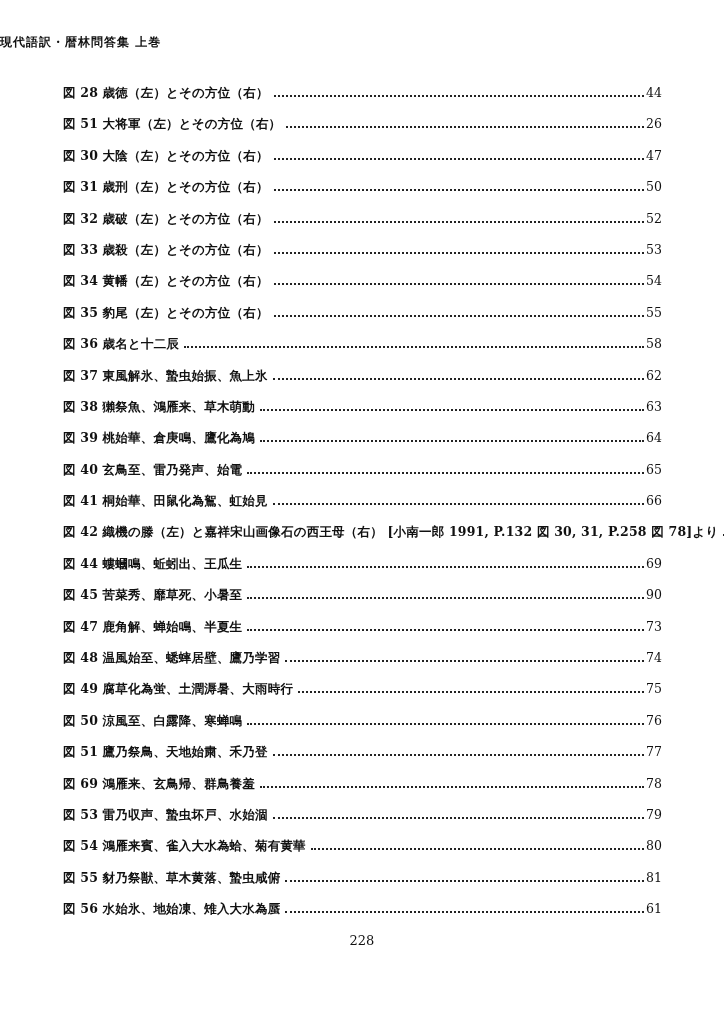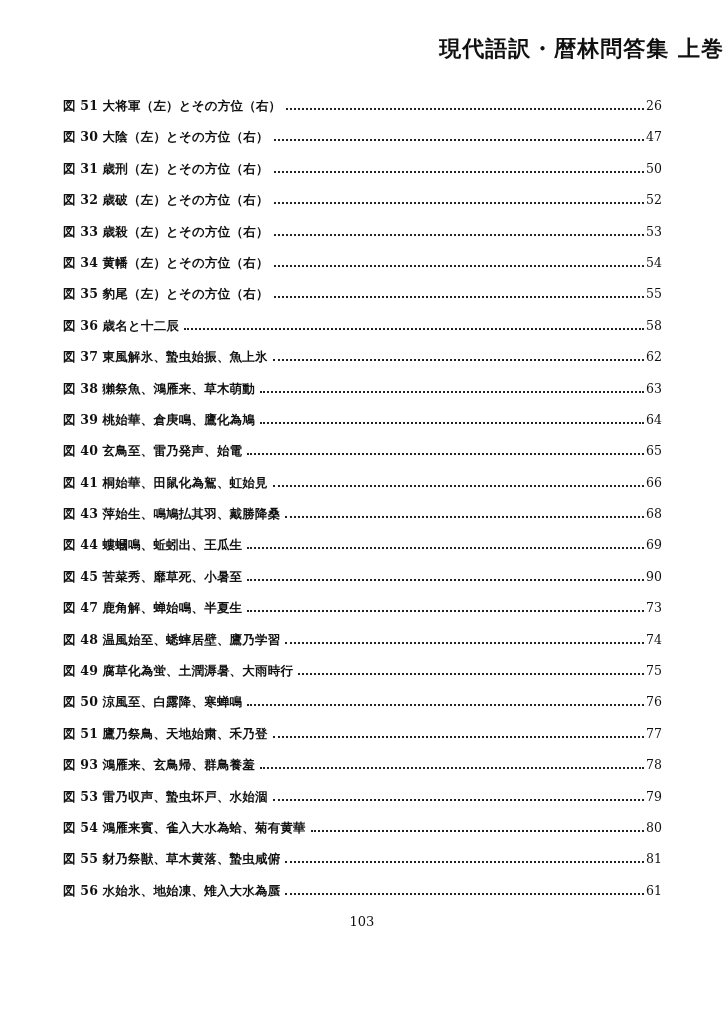--- a/index.html
+++ b/index.html
@@ -11,22 +11,22 @@
     position: relative;
     width: 724px;
     height: 1024px;
     background: #ffffff;
     color: #111111;
     font-family: "DejaVu Serif", "Liberation Serif", serif;
     overflow: hidden;
   }
   .doc-title {
     margin: 34px 0 0 0;
-    text-align: right;
-    font-size: 22px;
+    text-align: left;
+    font-size: 12px;
     font-weight: bold;
     letter-spacing: 1px;
   }
   .toc {
     margin: 34px 62px 0 63px;
   }
   .toc-row {
     display: flex;
     align-items: baseline;
     margin-bottom: 14.4px;
@@ -57,20 +57,25 @@
   }
 </style>
 </head>
 <body>
 
 <div class="page">
   <div class="doc-title">現代語訳・暦林問答集 上巻</div>
 
   <div class="toc">
       <div class="toc-row">
+        <span class="toc-label">図 28 歳徳（左）とその方位（右）</span>
+        <span class="toc-leader"></span>
+        <span class="toc-page">44</span>
+      </div>
+      <div class="toc-row">
         <span class="toc-label">図 51 大将軍（左）とその方位（右）</span>
         <span class="toc-leader"></span>
         <span class="toc-page">26</span>
       </div>
       <div class="toc-row">
         <span class="toc-label">図 30 大陰（左）とその方位（右）</span>
         <span class="toc-leader"></span>
         <span class="toc-page">47</span>
       </div>
       <div class="toc-row">
@@ -122,23 +127,22 @@
         <span class="toc-label">図 40 玄鳥至、雷乃発声、始電</span>
         <span class="toc-leader"></span>
         <span class="toc-page">65</span>
       </div>
       <div class="toc-row">
         <span class="toc-label">図 41 桐始華、田鼠化為鴽、虹始見</span>
         <span class="toc-leader"></span>
         <span class="toc-page">66</span>
       </div>
       <div class="toc-row">
-        <span class="toc-label">図 43 萍始生、鳴鳩払其羽、戴勝降桑</span>
-        <span class="toc-leader"></span>
-        <span class="toc-page">68</span>
+        <span class="toc-label">図 42 織機の滕（左）と嘉祥宋山画像石の西王母（右） [小南一郎 1991, P.132 図 30, 31, P.258 図 78]より</span>
+        <span class="toc-leader"></span>
       </div>
       <div class="toc-row">
         <span class="toc-label">図 44 螻蟈鳴、蚯蚓出、王瓜生</span>
         <span class="toc-leader"></span>
         <span class="toc-page">69</span>
       </div>
       <div class="toc-row">
         <span class="toc-label">図 45 苦菜秀、靡草死、小暑至</span>
         <span class="toc-leader"></span>
         <span class="toc-page">90</span>
@@ -162,21 +166,21 @@
         <span class="toc-label">図 50 涼風至、白露降、寒蝉鳴</span>
         <span class="toc-leader"></span>
         <span class="toc-page">76</span>
       </div>
       <div class="toc-row">
         <span class="toc-label">図 51 鷹乃祭鳥、天地始粛、禾乃登</span>
         <span class="toc-leader"></span>
         <span class="toc-page">77</span>
       </div>
       <div class="toc-row">
-        <span class="toc-label">図 93 鴻雁来、玄鳥帰、群鳥養羞</span>
+        <span class="toc-label">図 69 鴻雁来、玄鳥帰、群鳥養羞</span>
         <span class="toc-leader"></span>
         <span class="toc-page">78</span>
       </div>
       <div class="toc-row">
         <span class="toc-label">図 53 雷乃収声、蟄虫坏戸、水始涸</span>
         <span class="toc-leader"></span>
         <span class="toc-page">79</span>
       </div>
       <div class="toc-row">
         <span class="toc-label">図 54 鴻雁来賓、雀入大水為蛤、菊有黄華</span>
@@ -188,14 +192,14 @@
         <span class="toc-leader"></span>
         <span class="toc-page">81</span>
       </div>
       <div class="toc-row">
         <span class="toc-label">図 56 水始氷、地始凍、雉入大水為蜃</span>
         <span class="toc-leader"></span>
         <span class="toc-page">61</span>
       </div>
     </div>
 
-  <div class="footer-page-number">103</div>
+  <div class="footer-page-number">228</div>
 </div>
 
 </body></html>

